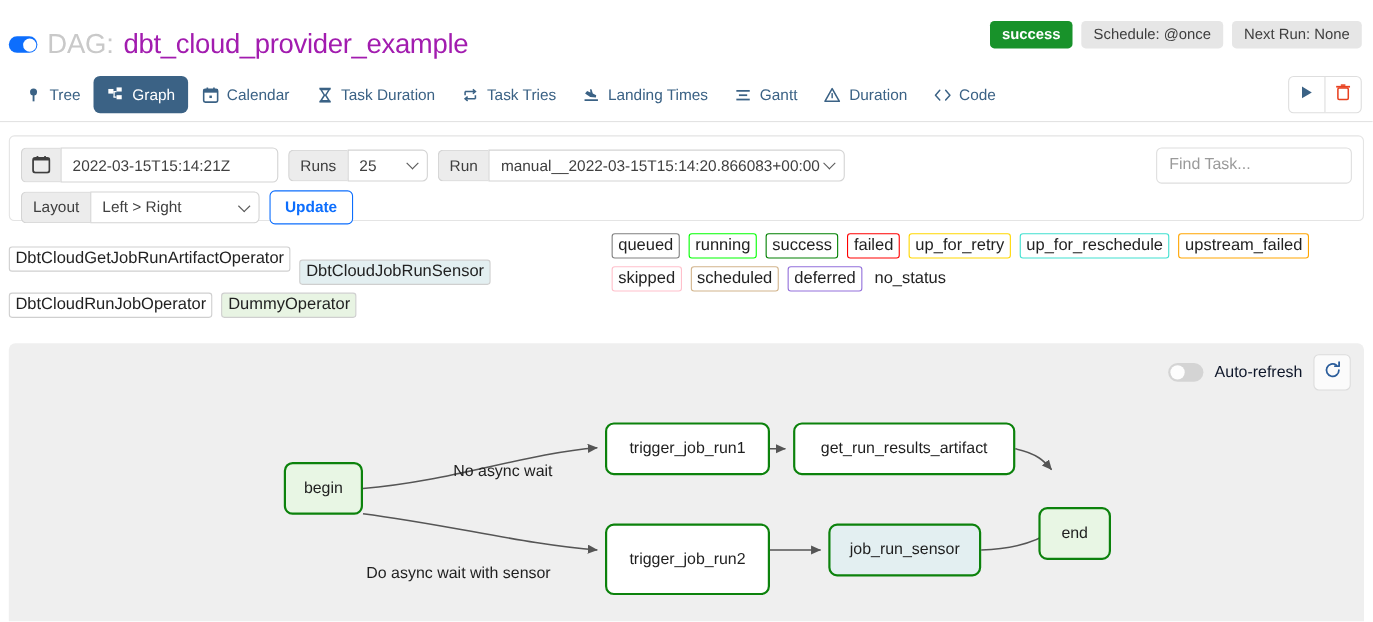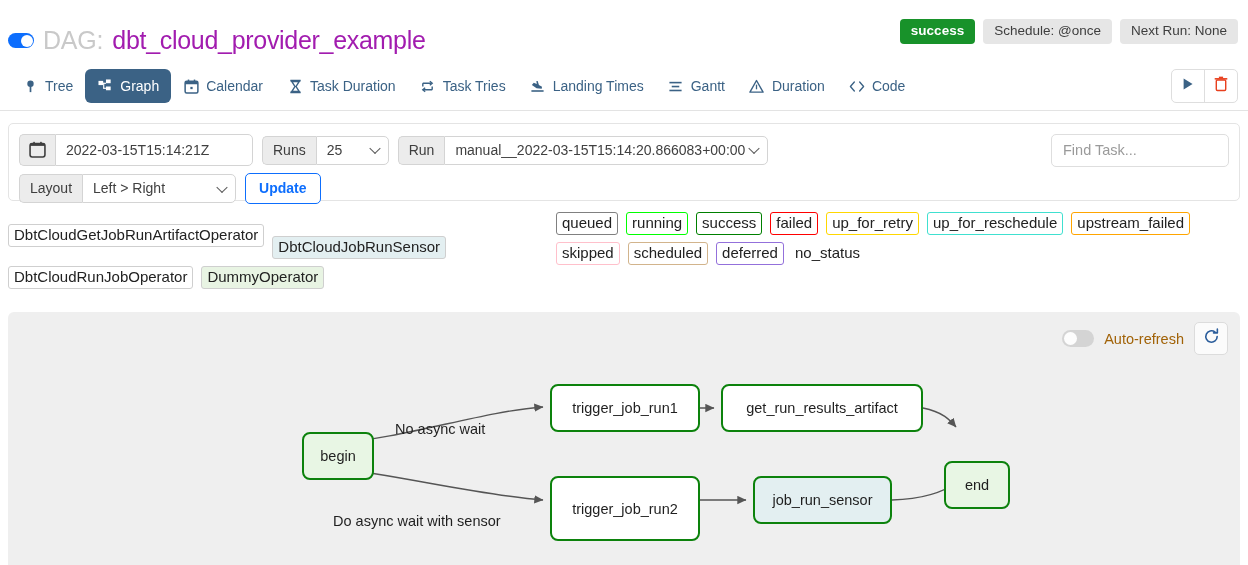--- a/index.html
+++ b/index.html
@@ -281,21 +281,21 @@
     position: absolute;
     left: 2px;
     top: 2px;
     width: 13px;
     height: 13px;
     border-radius: 50%;
     background: #fdfdfd;
   }
   .ar-label {
     font-size: 14.5px;
-    color: #a16207;
+    color: #0f172a;
   }
   .refresh-btn {
     width: 32px;
     height: 31px;
     border: 1px solid #dcdcdc;
     border-radius: 5px;
     background: #fbfbfb;
     display: flex;
     align-items: center;
     justify-content: center;
@@ -572,23 +572,23 @@
         </marker>
       </defs>
       <path d="M322,132 C400,126 470,100 535,95" stroke="#555" stroke-width="1.4" fill="none" marker-end="url(#arrow)"></path>
       <path d="M692,96 L706,96" stroke="#555" stroke-width="1.4" fill="none" marker-end="url(#arrow)"></path>
       <path d="M915,96 C935,100 942,108 948,115" stroke="#555" stroke-width="1.4" fill="none" marker-end="url(#arrow)"></path>
       <path d="M322,155 C400,165 470,183 535,188" stroke="#555" stroke-width="1.4" fill="none" marker-end="url(#arrow)"></path>
       <path d="M692,188 L738,188" stroke="#555" stroke-width="1.4" fill="none" marker-end="url(#arrow)"></path>
       <path d="M884,188 C915,187 936,180 949,170" stroke="#555" stroke-width="1.4" fill="none" marker-end="url(#arrow)"></path>
     </svg>
 
-    <div class="node green" style="left:250px; top:120px; width:72px; height:48px;margin-left:44px;">begin</div>
+    <div class="node green" style="left:250px; top:108px; width:72px; height:48px;">begin</div>
     <div class="node white" style="left:542px; top:72px; width:150px; height:48px;">trigger_job_run1</div>
     <div class="node white" style="left:713px; top:72px; width:202px; height:48px;">get_run_results_artifact</div>
     <div class="node white" style="left:542px; top:164px; width:150px; height:65px;">trigger_job_run2</div>
     <div class="node blue" style="left:745px; top:164px; width:139px; height:48px;">job_run_sensor</div>
     <div class="node green" style="left:936px; top:119px; width:66px; height:48px;margin-top:30px;">end</div>
 
-    <div class="edge-label" style="left:387px; top:109px;">No async wait</div>
+    <div class="edge-label" style="left:404px; top:109px;">No async wait</div>
     <div class="edge-label" style="left:325px; top:201px;">Do async wait with sensor</div>
   </div>
 </div>
 
 </body></html>

